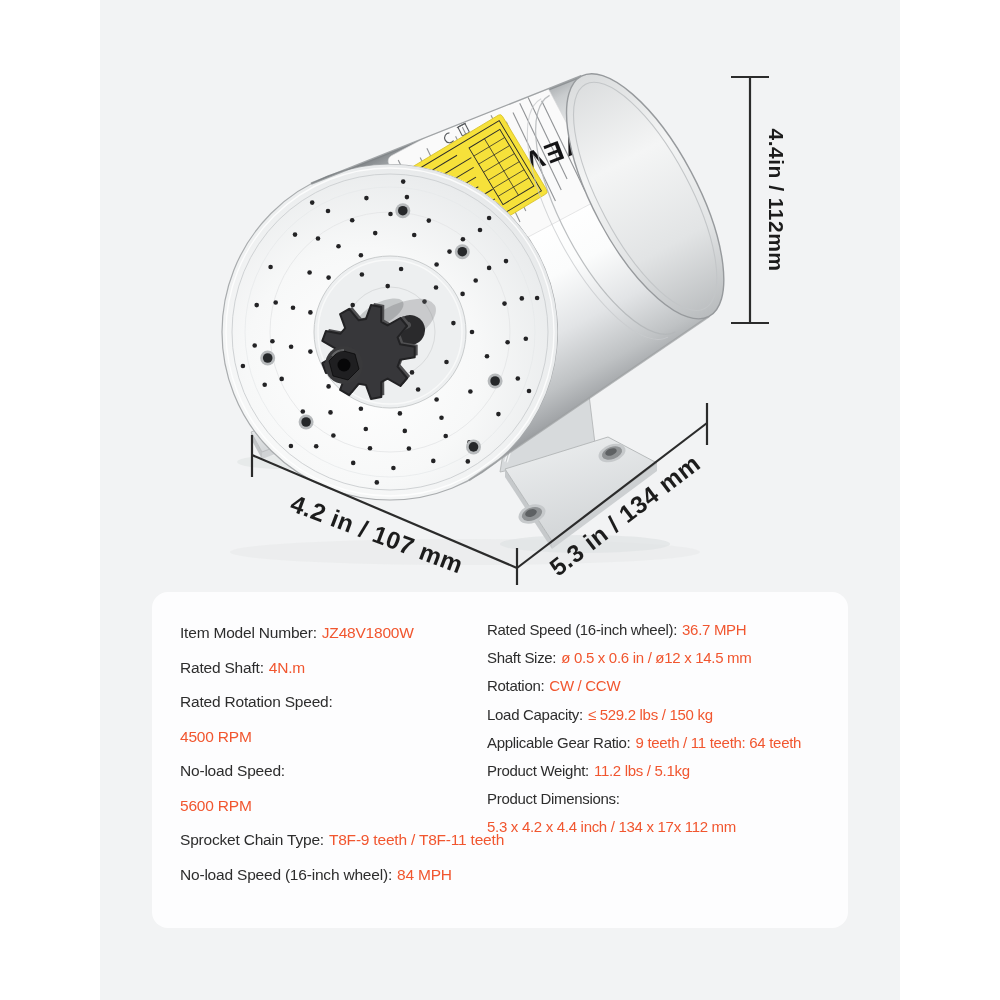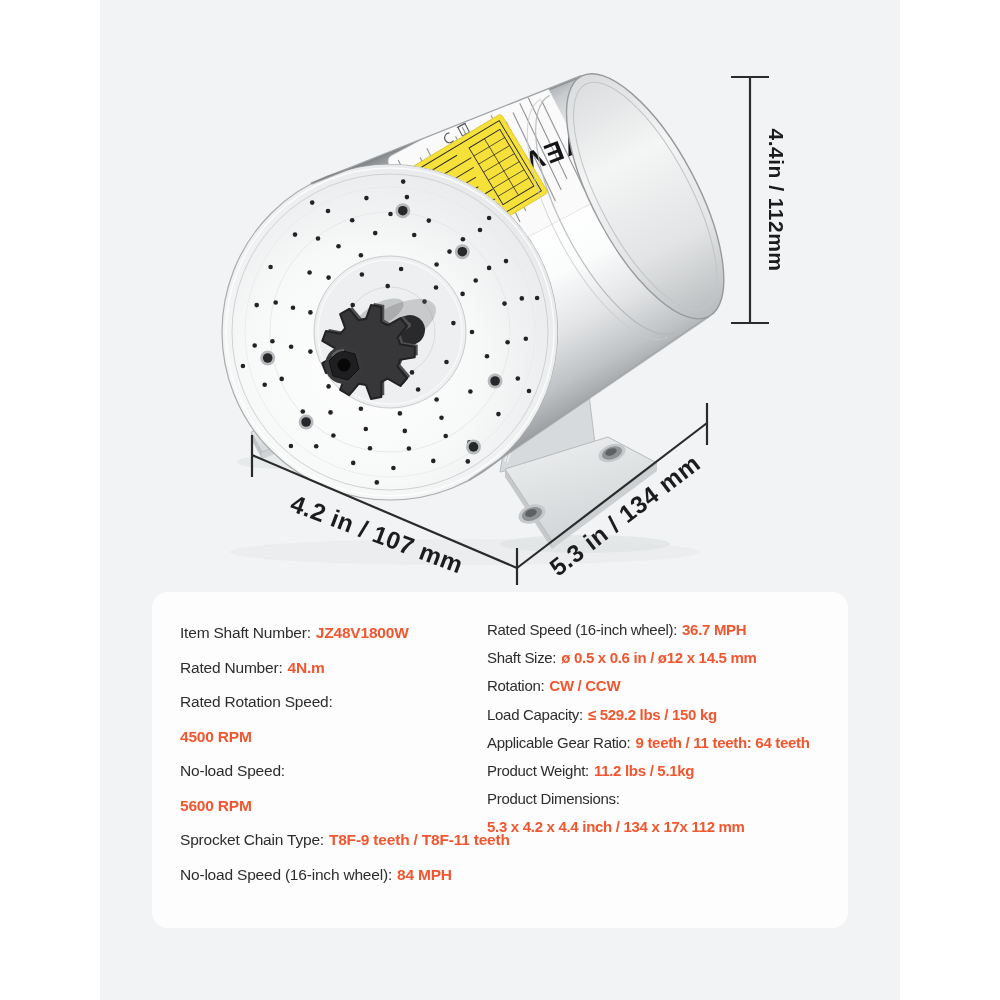--- a/index.html
+++ b/index.html
@@ -9,21 +9,21 @@
   #motor-svg{position:absolute;left:0;top:0;}
   
   #spec-panel{position:absolute;left:152px;top:592px;width:696px;height:336px;
               background:#FDFDFE;border-radius:16px;}
   .spec-col{position:absolute;top:24px;white-space:nowrap;color:#2D2D2D;}
   #spec-col-left{left:28px;font-size:15.5px;letter-spacing:-0.2px;}
   #spec-col-right{left:335px;font-size:15px;letter-spacing:-0.3px;}
   #spec-col-left .spec-row{height:34.5px;line-height:34.5px;}
   #spec-col-right .spec-row{height:28.2px;line-height:28.2px;}
   .spec-label{font-weight:400;color:#2D2D2D;}
-  .spec-value{font-weight:700;color:#F1562F;}
+  .spec-value{font-weight:400;color:#F1562F;}
   .spec-label + .spec-value{margin-left:5px;}
   svg text{font-family:"Liberation Sans",sans-serif;}
   .dim-text{font-weight:700;fill:#1C1C1C;}
 </style>
 </head>
 <body>
 
 <div id="page">
   <div id="canvas-bg"></div>
 
@@ -307,22 +307,22 @@
         <line x1="707" y1="403" x2="707" y2="445"></line>
       </g>
     </g>
     <text class="dim-text" x="776" y="207" transform="rotate(90 776 200)" text-anchor="middle" font-size="21" letter-spacing="0.5">4.4in / 112mm</text>
     <text class="dim-text" x="374" y="542" transform="rotate(20.5 374 542)" text-anchor="middle" font-size="24.5" letter-spacing="0.5">4.2 in / 107 mm</text>
     <text class="dim-text" x="630" y="522" transform="rotate(-37.5 630 522)" text-anchor="middle" font-size="24.5" letter-spacing="0.5">5.3 in / 134 mm</text>
   </svg>
 
   <div id="spec-panel">
     <div id="spec-col-left" class="spec-col">
-        <div class="spec-row"><span class="spec-label">Item Shaft Number:</span><span class="spec-value">JZ48V1800W</span></div>
-        <div class="spec-row"><span class="spec-label">Rated Number:</span><span class="spec-value">4N.m</span></div>
+        <div class="spec-row"><span class="spec-label">Item Model Number:</span><span class="spec-value">JZ48V1800W</span></div>
+        <div class="spec-row"><span class="spec-label">Rated Shaft:</span><span class="spec-value">4N.m</span></div>
         <div class="spec-row"><span class="spec-label">Rated Rotation Speed:</span></div>
         <div class="spec-row"><span class="spec-value">4500 RPM</span></div>
         <div class="spec-row"><span class="spec-label">No-load Speed:</span></div>
         <div class="spec-row"><span class="spec-value">5600 RPM</span></div>
         <div class="spec-row"><span class="spec-label">Sprocket Chain Type:</span><span class="spec-value">T8F-9 teeth / T8F-11 teeth</span></div>
         <div class="spec-row"><span class="spec-label">No-load Speed (16-inch wheel):</span><span class="spec-value">84 MPH</span></div>
       </div>
     <div id="spec-col-right" class="spec-col">
         <div class="spec-row"><span class="spec-label">Rated Speed (16-inch wheel):</span><span class="spec-value">36.7 MPH</span></div>
         <div class="spec-row"><span class="spec-label">Shaft Size:</span><span class="spec-value">ø 0.5 x 0.6 in / ø12 x 14.5 mm</span></div>

